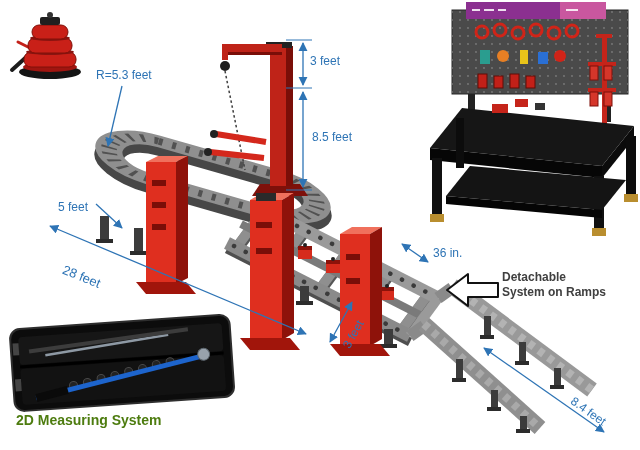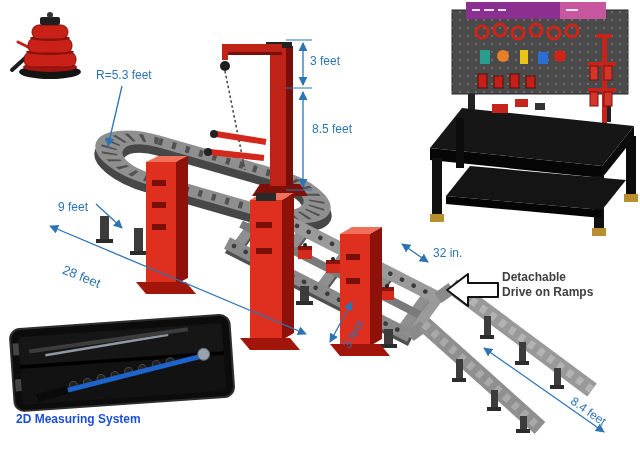--- a/index.html
+++ b/index.html
@@ -5,21 +5,21 @@
   html,body{margin:0;padding:0;background:#fff;}
   #stage{position:relative;width:640px;height:450px;background:#ffffff;overflow:hidden;
          font-family:"Liberation Sans",sans-serif;}
   #art{position:absolute;left:0;top:0;}
   .dim{position:absolute;color:#2e74b5;font-size:12px;white-space:nowrap;}
   .dim.big{font-size:13px;}
   .rot28{transform:rotate(22deg);transform-origin:0 0;}
   .rot3{transform:rotate(-61deg);transform-origin:0 0;}
   .rot84{transform:rotate(35deg);transform-origin:0 0;}
   .callout{position:absolute;color:#404040;font-size:12px;font-weight:bold;line-height:15px;white-space:nowrap;}
-  .measuring{position:absolute;color:#1d4ed8;font-size:12px;font-weight:bold;white-space:nowrap;}
+  .measuring{position:absolute;color:#4d7c0f;font-size:14px;font-weight:bold;white-space:nowrap;}
 </style>
 </head>
 <body>
 
 <div id="stage">
 
 <svg id="art" width="640" height="450" viewBox="0 0 640 450">
   <defs>
     <rect id="oring" x="-108" y="-46" width="216" height="92" rx="46" fill="none"></rect>
     <pattern id="peg" width="8" height="8" patternUnits="userSpaceOnUse">
@@ -277,26 +277,26 @@
     <line x1="34" y1="392" x2="200" y2="362" stroke="#1d64cc" stroke-width="5"></line>
     <line x1="34" y1="392" x2="66" y2="386" stroke="#0a0a0a" stroke-width="8"></line>
     <circle cx="204" cy="360" r="6" fill="#98a2ac" stroke="#5c666e"></circle>
     <rect x="14" y="336" width="6" height="12" fill="#444"></rect>
     <rect x="14" y="372" width="6" height="12" fill="#444"></rect>
   </g>
 </svg>
 
   <div class="dim" style="left:96px;top:68px">R=5.3 feet</div>
   <div class="dim" style="left:310px;top:54px">3 feet</div>
-  <div class="dim" style="left:312px;top:122px">8.5 feet</div>
-  <div class="dim" style="left:58px;top:200px">9 feet</div>
+  <div class="dim" style="left:312px;top:130px">8.5 feet</div>
+  <div class="dim" style="left:58px;top:200px">5 feet</div>
   <div class="dim big rot28" style="left:66px;top:262px">28 feet</div>
-  <div class="dim" style="left:433px;top:246px">32 in.</div>
+  <div class="dim" style="left:433px;top:246px">36 in.</div>
   <div class="dim rot3" style="left:340px;top:344px">3 feet</div>
   <div class="dim rot84" style="left:576px;top:394px">8.4 feet</div>
 
   <div class="callout" style="left:502px;top:270px">
     <div>Detachable</div>
-    <div>Drive on Ramps</div>
+    <div>System on Ramps</div>
   </div>
 
   <div class="measuring" style="left:16px;top:412px">2D Measuring System</div>
 </div>
 
 </body></html>

